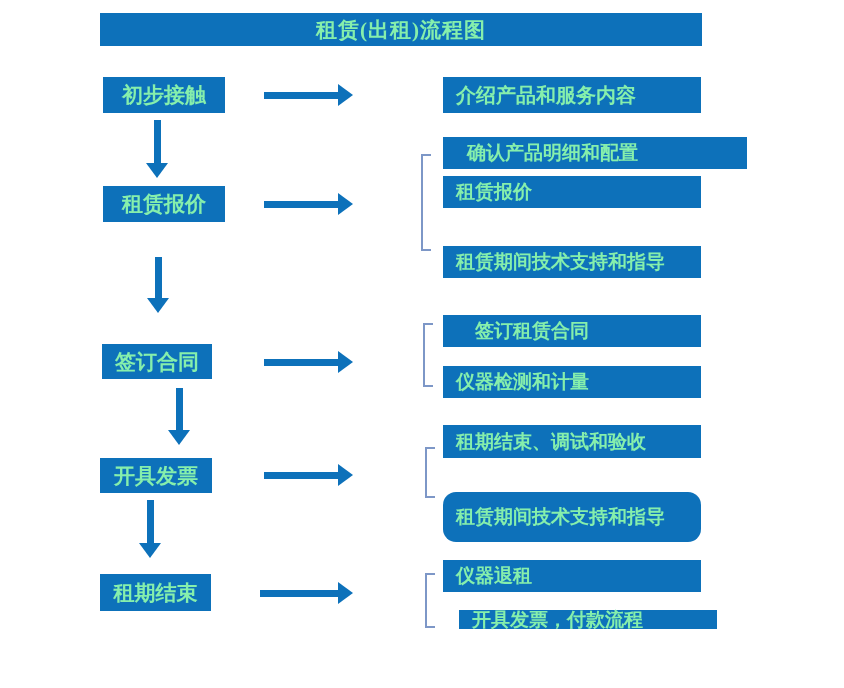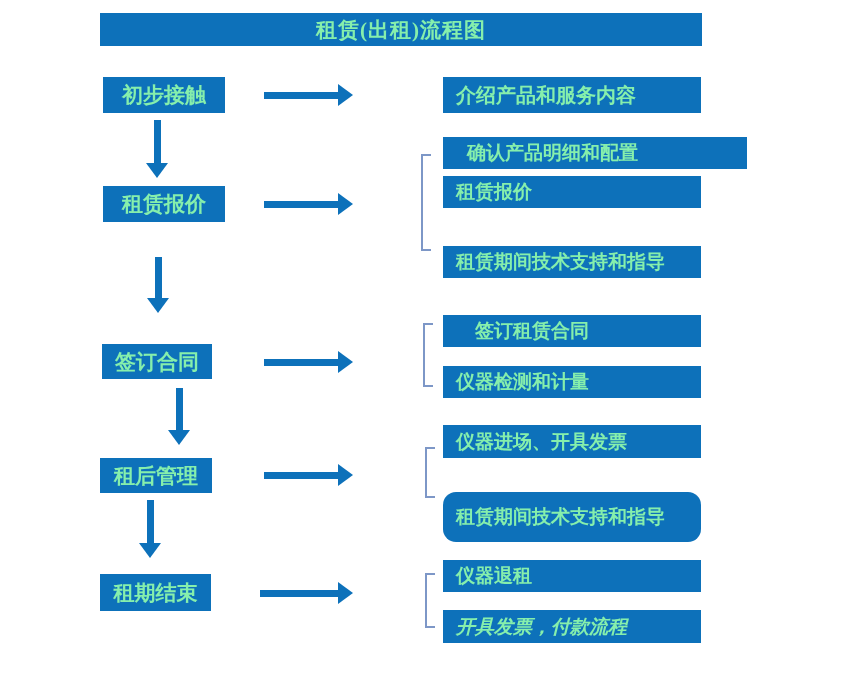--- a/index.html
+++ b/index.html
@@ -90,21 +90,21 @@
 </head>
 <body>
 
 <div class="canvas">
 
   <div class="blue-box title-bar" style="left:100px; top:13px; width:602px; height:33px;">租赁(出租)流程图</div>
 
   <div class="blue-box step-box" style="left:103px; top:77px; width:122px; height:36px;">初步接触</div>
   <div class="blue-box step-box" style="left:103px; top:186px; width:122px; height:36px;">租赁报价</div>
   <div class="blue-box step-box" style="left:102px; top:344px; width:110px; height:35px;">签订合同</div>
-  <div class="blue-box step-box" style="left:100px; top:458px; width:112px; height:35px;">租后管理</div>
+  <div class="blue-box step-box" style="left:100px; top:458px; width:112px; height:35px;">开具发票</div>
   <div class="blue-box step-box" style="left:100px; top:574px; width:111px; height:37px;">租期结束</div>
 
   <div class="v-arrow" style="left:146px; top:120px; height:58px;">
     <div class="shaft"></div>
     <div class="head"></div>
   </div>
   <div class="v-arrow" style="left:147px; top:257px; height:56px;">
     <div class="shaft"></div>
     <div class="head"></div>
   </div>
@@ -145,19 +145,19 @@
 
   <div class="blue-box detail-box" style="left:443px; top:77px; width:258px; height:36px; font-size:20px;">介绍产品和服务内容</div>
 
   <div class="blue-box detail-box" style="left:443px; top:137px; width:304px; height:32px;padding-left:24px;">确认产品明细和配置</div>
   <div class="blue-box detail-box" style="left:443px; top:176px; width:258px; height:32px;">租赁报价</div>
   <div class="blue-box detail-box" style="left:443px; top:246px; width:258px; height:32px;">租赁期间技术支持和指导</div>
 
   <div class="blue-box detail-box" style="left:443px; top:315px; width:258px; height:32px;padding-left:32px;">签订租赁合同</div>
   <div class="blue-box detail-box" style="left:443px; top:366px; width:258px; height:32px;">仪器检测和计量</div>
 
-  <div class="blue-box detail-box" style="left:443px; top:425px; width:258px; height:33px;">仪器进场、开具发票</div>
+  <div class="blue-box detail-box" style="left:443px; top:425px; width:258px; height:33px;">租期结束、调试和验收</div>
   <div class="blue-box detail-box" style="left:443px; top:492px; width:258px; height:50px;border-radius:13px;">租赁期间技术支持和指导</div>
 
   <div class="blue-box detail-box" style="left:443px; top:560px; width:258px; height:32px;">仪器退租</div>
-  <div class="blue-box detail-box" style="left:443px; top:610px; width:258px; height:33px;font-style:italic;">开具发票，付款流程</div>
+  <div class="blue-box detail-box" style="left:459px; top:610px; width:258px; height:19px;">开具发票，付款流程</div>
 
 </div>
 
 </body></html>

